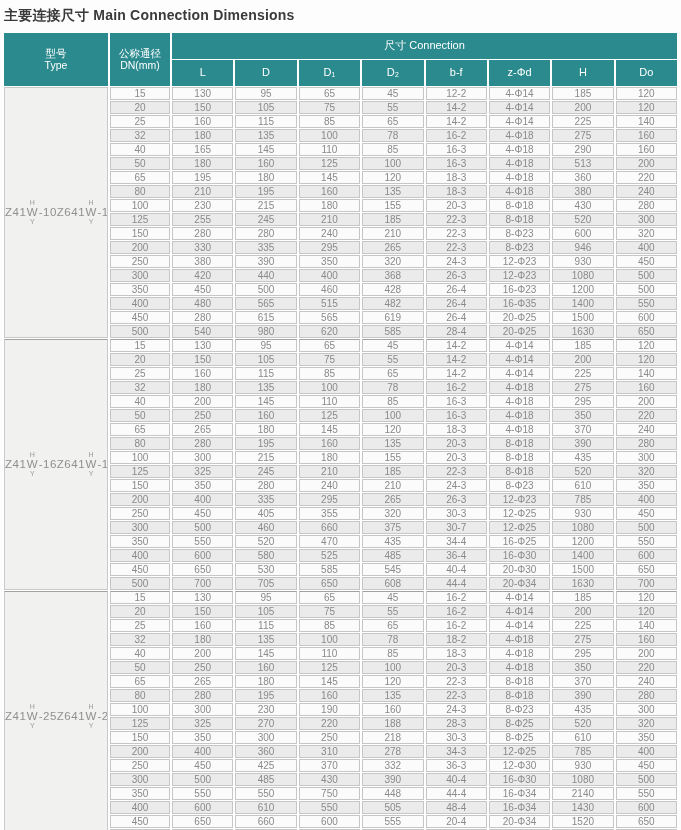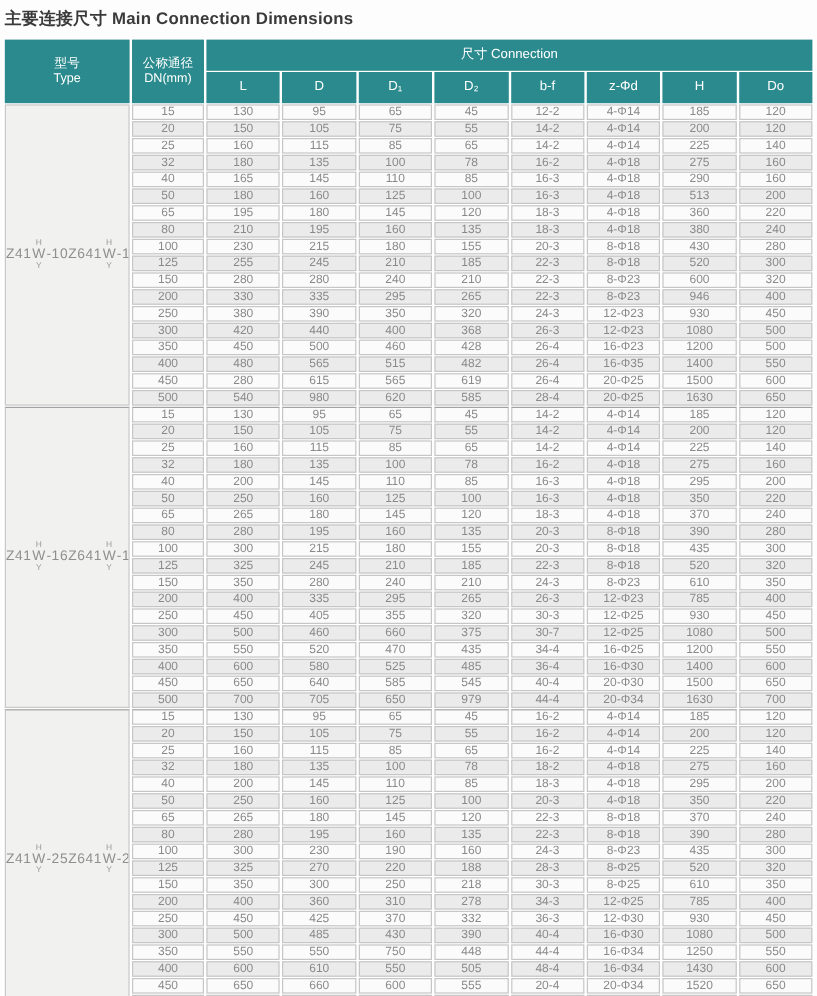--- a/index.html
+++ b/index.html
@@ -563,34 +563,34 @@
           <td>525</td>
           <td>485</td>
           <td>36-4</td>
           <td>16-Φ30</td>
           <td>1400</td>
           <td>600</td>
         </tr>
         <tr>
           <td>450</td>
           <td>650</td>
-          <td>640</td>
+          <td>530</td>
           <td>585</td>
           <td>545</td>
           <td>40-4</td>
           <td>20-Φ30</td>
           <td>1500</td>
           <td>650</td>
         </tr>
         <tr>
           <td>500</td>
           <td>700</td>
           <td>705</td>
           <td>650</td>
-          <td>979</td>
+          <td>608</td>
           <td>44-4</td>
           <td>20-Φ34</td>
           <td>1630</td>
           <td>700</td>
         </tr>
       </tbody>
       <tbody class="section-divider">
         <tr>
           <td class="type-cell" rowspan="18">
             <div class="model-wrap">
@@ -777,21 +777,21 @@
           <td>500</td>
         </tr>
         <tr>
           <td>350</td>
           <td>550</td>
           <td>550</td>
           <td>750</td>
           <td>448</td>
           <td>44-4</td>
           <td>16-Φ34</td>
-          <td>1250</td>
+          <td>2140</td>
           <td>550</td>
         </tr>
         <tr>
           <td>400</td>
           <td>600</td>
           <td>610</td>
           <td>550</td>
           <td>505</td>
           <td>48-4</td>
           <td>16-Φ34</td>

